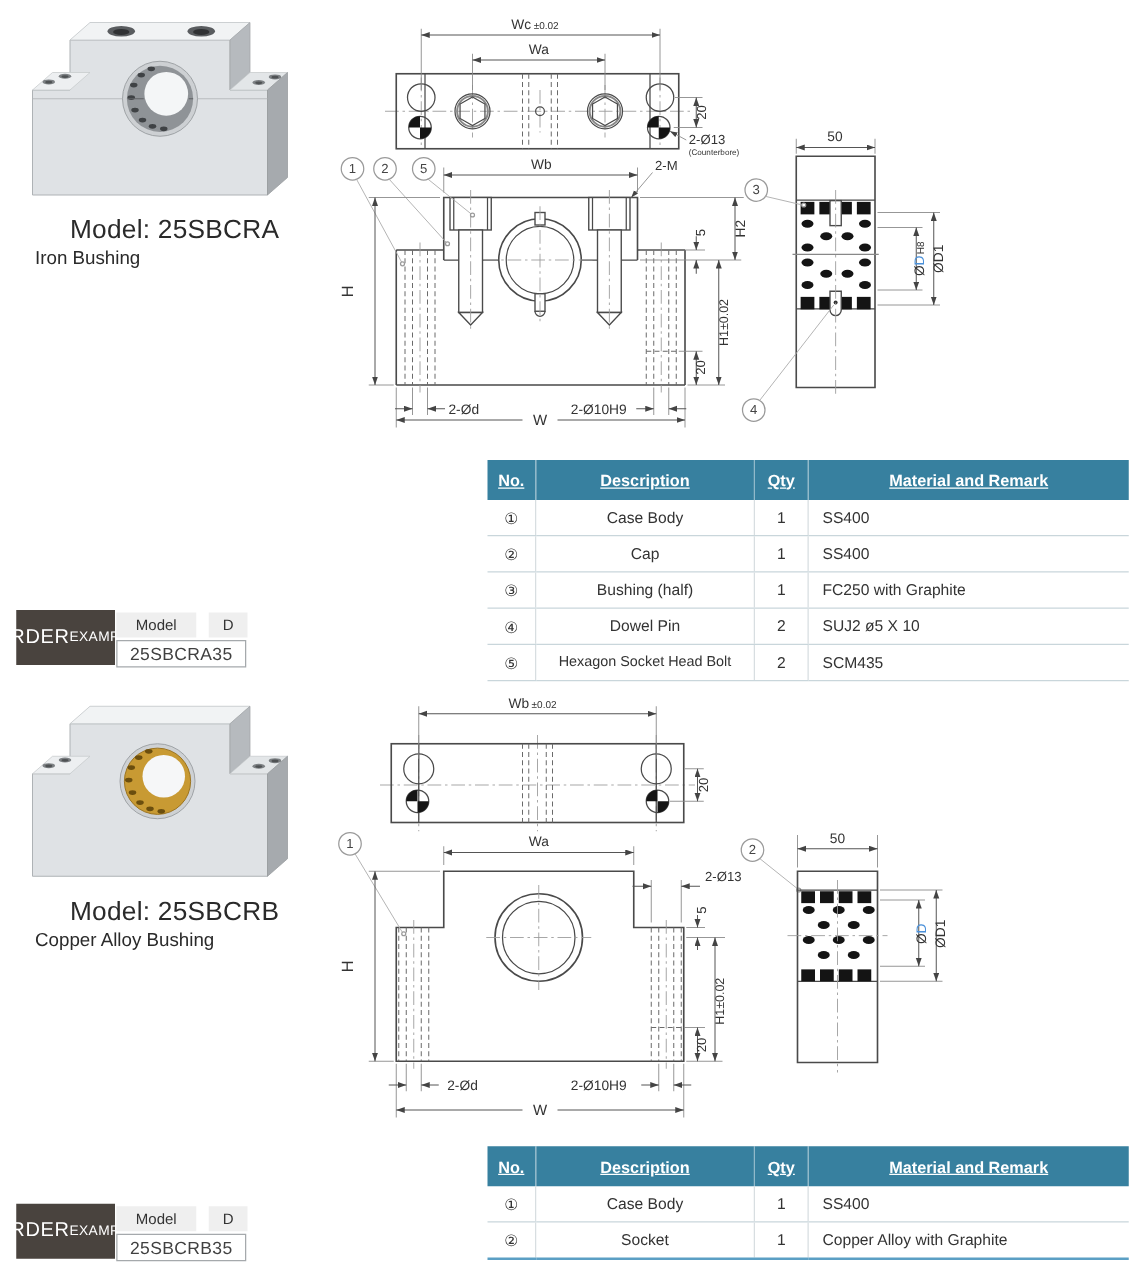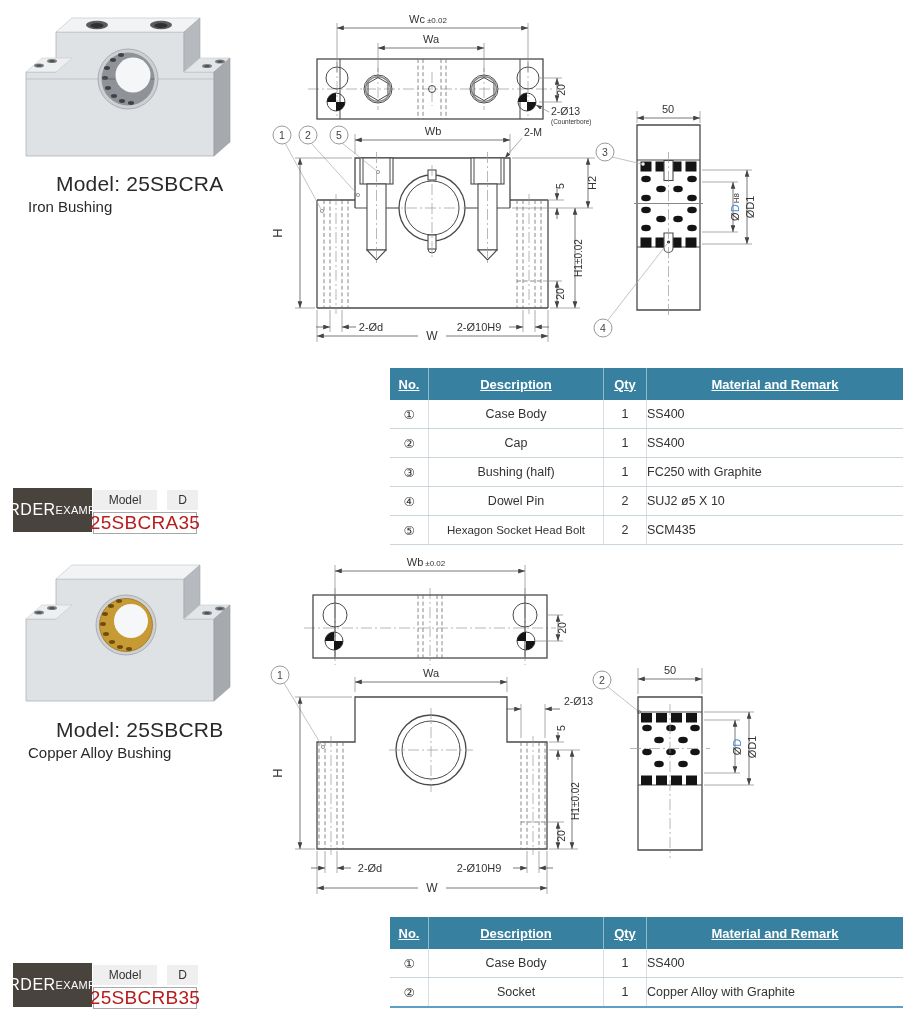--- a/index.html
+++ b/index.html
@@ -31,31 +31,31 @@
   
   .parts-table { position:absolute; border-collapse:collapse; table-layout:fixed; background:#fff; }
   .parts-table th { background:var(--table-header-bg,#37809f); color:var(--table-header-text,#fff);
     font-size:13px; font-weight:bold; height:30px; border-left:1px solid rgba(255,255,255,.45);text-decoration:underline; }
   .parts-table th:first-child { border-left:none; }
   .parts-table td { font-size:12.5px; color:#333; text-align:center; height:26px;
     border-bottom:1px solid #c9d6db; border-left:1px solid #d8dee1; }
   .parts-table td:first-child { border-left:none; }
   .col-no{width:36px} .col-desc{width:172px} .col-qty{width:40px} .col-mat{width:254px}
   .cell-no { font-size:15px; color:#444; }
-  .cell-mat { text-align:left !important; padding-left:0; }
+  .cell-mat { text-align:left !important; padding-left:11px; }
   .bottom-blue tr:last-child td { border-bottom:2px solid var(--table-bottom-line,#5b9fc4); }
 
   
   .order-box { position:absolute; width:79px; height:44px; background:var(--order-box-bg,#49433e);
     color:#fff; display:flex; flex-direction:row; align-items:center; justify-content:center; line-height:1.15; }
   .order-line1 { font-size:16px; letter-spacing:.5px; }
   .order-line2 { font-size:11px; letter-spacing:.3px; }
   .order-label { position:absolute; background:#efefef; color:#333; font-size:12px; height:20px;
     display:flex; align-items:center; justify-content:center; }
-  .order-value { position:absolute; background:#fff; border:1px solid #a5a9ac; color:#b91c1c; font-size:19px;
+  .order-value { position:absolute; background:#fff; border:1px solid #a5a9ac; color:#404040; font-size:14px;
     width:102px; height:20px; display:flex; align-items:center; justify-content:center; letter-spacing:.3px; }
 </style>
 </head>
 <body>
 
 <svg class="abs" style="left:8px;top:4px" width="252" height="166" viewBox="0 0 252 166">
   <path d="M18,152 V68 H48 V28 H176 V68 H206 V152 Z" fill="#dfe2e5" stroke="#aeb2b5" stroke-width="0.8"></path>
   <path d="M48,28 L64,14 H192 L176,28 Z" fill="#f1f3f4" stroke="#c6c9cb" stroke-width="0.7"></path>
   <path d="M176,28 L192,14 V54 L176,68 Z" fill="#b6babe" stroke="#a3a7aa" stroke-width="0.6"></path>
   <path d="M176,68 H206 L222,54 H192 Z" fill="#e3e6e8" stroke="#c6c9cb" stroke-width="0.6"></path>

